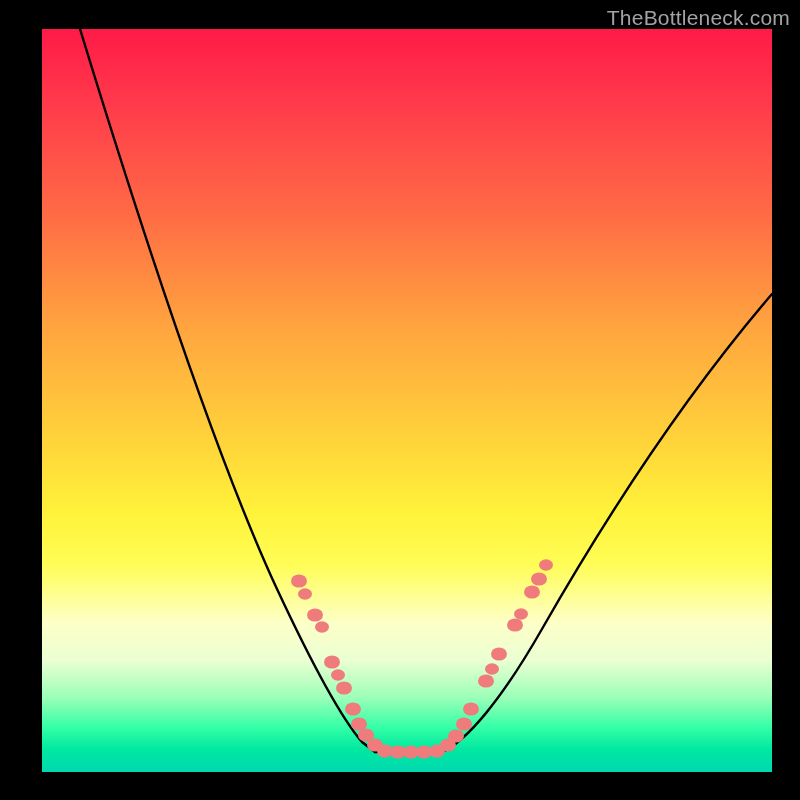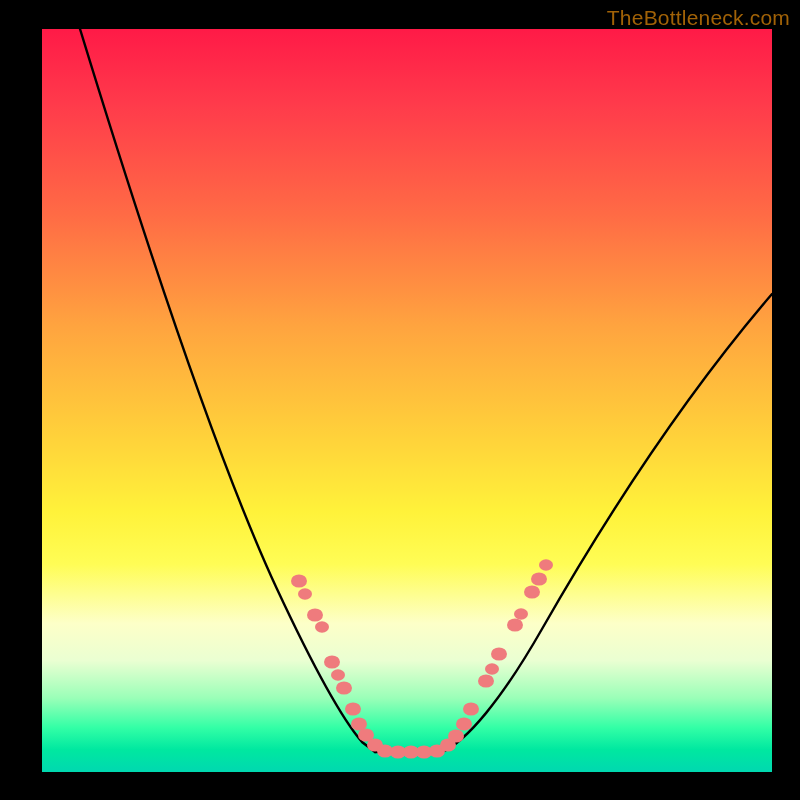--- a/index.html
+++ b/index.html
@@ -39,21 +39,21 @@
       #9bffb8 90%,
       #33ffa6 94%,
       #00e8a0 97%,
       #00d8b0 100%
     );
   }
   .watermark {
     position: absolute;
     top: 6px;
     right: 10px;
-    color: #a16207;
+    color: #a3a3a3;
     font-size: 21px;
     font-weight: 400;
     letter-spacing: 0.2px;
     user-select: none;
   }
   svg.curve {
     position: absolute;
     left: 0;
     top: 0;
     width: 730px;

